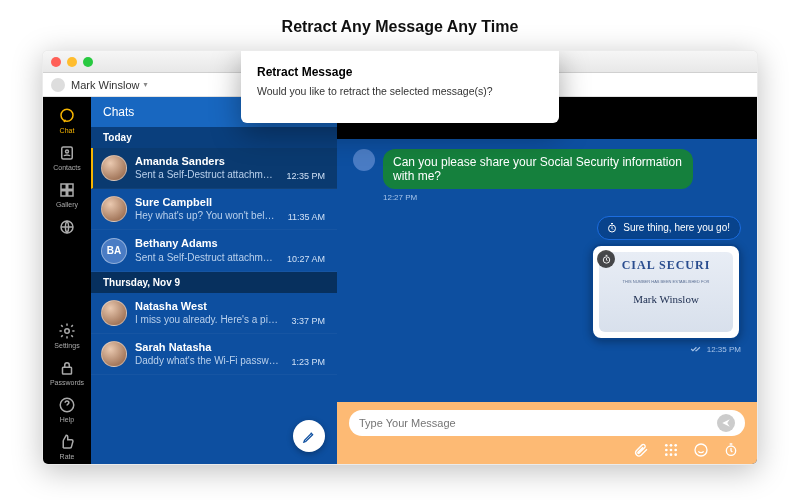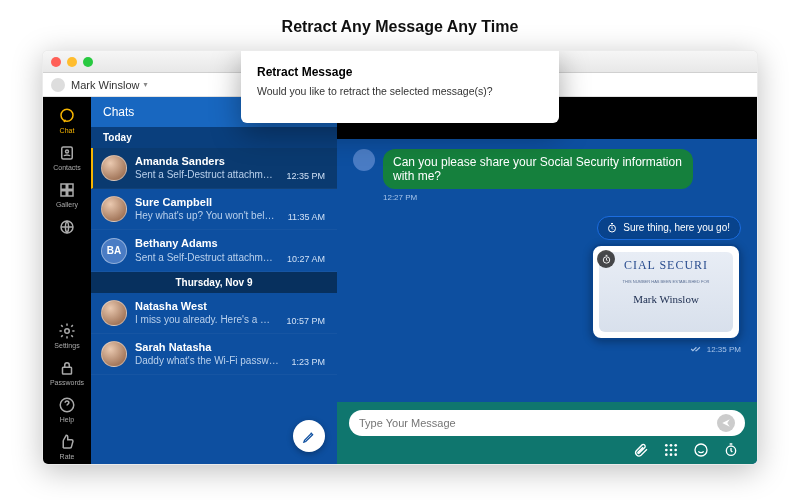--- a/index.html
+++ b/index.html
@@ -25,47 +25,47 @@
 
   .rail { width:48px; background:#000; display:flex; flex-direction:column; align-items:center; padding-top:6px; gap:2px;}
   .rail-item { width:48px; padding:4px 0; display:flex; flex-direction:column; align-items:center; color:#aaa; font-size:7px; gap:2px; cursor:pointer;}
   .rail-item.active { color:#f7b500; }
   .rail-item svg { width:18px; height:18px; }
   .rail-sep { flex:1; }
 
   .chatlist { width:246px; background:#0d4fa0; color:#fff; display:flex; flex-direction:column; position:relative;}
   .chatlist-header { background:#1867c0; padding:8px 12px; font-size:12px; font-weight:400;}
   .grouplabel { background:#0a3f7d; padding:5px 12px; font-size:10px; font-weight:600;}
-  .grouplabel.dark { background:#07305e;text-align:center;}
+  .grouplabel.dark { background:#07305e;}
   .chatrow { display:flex; align-items:flex-end; gap:8px; padding:7px 12px 7px 10px; border-bottom:1px solid rgba(255,255,255,0.04);}
   .chatrow.sel { background:#0a3a70; border-left:2px solid #f7b500; padding-left:8px;}
   .chatrow .avatar { width:26px;height:26px;border-radius:50%;background:#4a7cc4;display:flex;align-items:center;justify-content:center;font-size:10px;font-weight:600;color:#fff;flex-shrink:0; border:1px solid rgba(255,255,255,0.4);}
   .chatrow .body { flex:1; min-width:0;}
   .chatrow .name { font-size:11px; font-weight:600; line-height:1.2;}
   .chatrow .preview { font-size:10px; color:#b9d0ec; white-space:nowrap; overflow:hidden; text-overflow:ellipsis; line-height:1.3;}
   .chatrow .time { font-size:9px; color:#cfe0f5; margin-left:4px; white-space:nowrap;}
   .fab { position:absolute; bottom:12px; right:12px; width:32px;height:32px;border-radius:50%;background:#fff;color:#0d4fa0;display:flex;align-items:center;justify-content:center;box-shadow:0 2px 6px rgba(0,0,0,0.3);}
 
   .conv { flex:1; background:#0d4fa0; display:flex; flex-direction:column; position:relative;}
   .conv-top { height:42px; background:#000; }
   .conv-body { flex:1; position:relative; padding:10px 16px 0; overflow:hidden;}
   .bubble-in { display:flex; gap:8px; margin-bottom:4px;}
   .bubble-in .av2 { width:22px;height:22px;border-radius:50%;background:#4a7cc4;flex-shrink:0;}
   .bubble-in .bub { background:#15803d; color:#fff; font-size:12px; padding:6px 10px; border-radius:12px; max-width:80%;}
   .bubble-out-wrap { display:flex; flex-direction:column; align-items:flex-end; gap:4px;}
   .bubble-out { background:#08438c; border:1px solid #1c6de0; color:#fff; font-size:10px; padding:5px 10px 5px 8px; border-radius:12px; display:flex; align-items:flex-start; gap:5px;}
   .attach-card { width:150px;height:96px;border-radius:10px;background:#fff;position:relative;overflow:hidden;box-shadow:0 2px 8px rgba(0,0,0,0.3); border:2px solid #08438c;}
   .attach-card .timer { position:absolute;top:4px;left:4px;width:18px;height:18px;border-radius:50%;background:rgba(0,0,0,0.7);display:flex;align-items:center;justify-content:center;color:#fff;}
   .attach-card .doc { position:absolute;inset:6px;border-radius:6px;background:linear-gradient(#e8edf5,#d8e0ec);display:flex;flex-direction:column;align-items:center;justify-content:flex-start;padding-top:6px;}
-  .attach-card .banner { font-family: Georgia, serif; font-size:12px;font-weight:400;letter-spacing:1px;color:#2a4d8f;}
+  .attach-card .banner { font-family: Georgia, serif; font-size:12px;font-weight:700;letter-spacing:1px;color:#2a4d8f;}
   .attach-card .small { font-size:4px;color:#5b6f94;margin-top:6px;text-align:center;line-height:1.4;}
   .attach-card .sig { margin-top:8px;font-family:cursive;font-size:11px;color:#1a2b4e;}
   .out-ts { font-size:8px; color:#a8c5ea; display:flex;align-items:center;gap:3px;}
 
-  .composer { background:#0f766e; padding:8px 12px 6px; }
+  .composer { background:#fdba74; padding:8px 12px 6px; }
   .composer-inner { background:#fff; border-radius:16px; height:26px; display:flex; align-items:center; padding:0 10px;}
   .composer-inner input { border:none; outline:none; flex:1; font-size:11px; color:#333;}
   .composer-inner .send { width:18px;height:18px;border-radius:50%;background:#ccc;display:flex;align-items:center;justify-content:center;}
   .composer-tools { display:flex; justify-content:flex-end; gap:14px; padding:6px 6px 0; color:#fff;}
   .composer-tools svg { width:16px;height:16px; }
 
   
   .dialog { position:absolute; top:0; left:50%; transform:translateX(-50%); width:318px; background:#fff; border-radius:0 0 6px 6px; box-shadow:0 10px 30px rgba(0,0,0,0.35); padding:14px 16px 12px; z-index:10;}
   .dialog h3 { font-size:12px; font-weight:700; margin-bottom:6px;}
   .dialog p { font-size:10.5px; color:#333; margin-bottom:14px;}
@@ -187,21 +187,21 @@
             </div>
             <div class="time">10:27 AM</div>
           </div>
           <div class="grouplabel dark">Thursday, Nov 9</div>
           <div class="chatrow">
             <div class="avatar" style="background: radial-gradient(circle at 35% 30%, rgb(234, 201, 176), rgb(138, 90, 61));"></div>
             <div class="body">
               <div class="name">Natasha West</div>
               <div class="preview">I miss you already. Here's a pic to remem …</div>
             </div>
-            <div class="time">10:57 PM</div>
+            <div class="time">3:37 PM</div>
           </div>
           <div class="chatrow">
             <div class="avatar" style="background: radial-gradient(circle at 35% 30%, rgb(234, 201, 176), rgb(138, 90, 61));"></div>
             <div class="body">
               <div class="name">Sarah Natasha</div>
               <div class="preview">Daddy what's the Wi-Fi password at the …</div>
             </div>
             <div class="time">1:23 PM</div>
           </div>
         </div>

